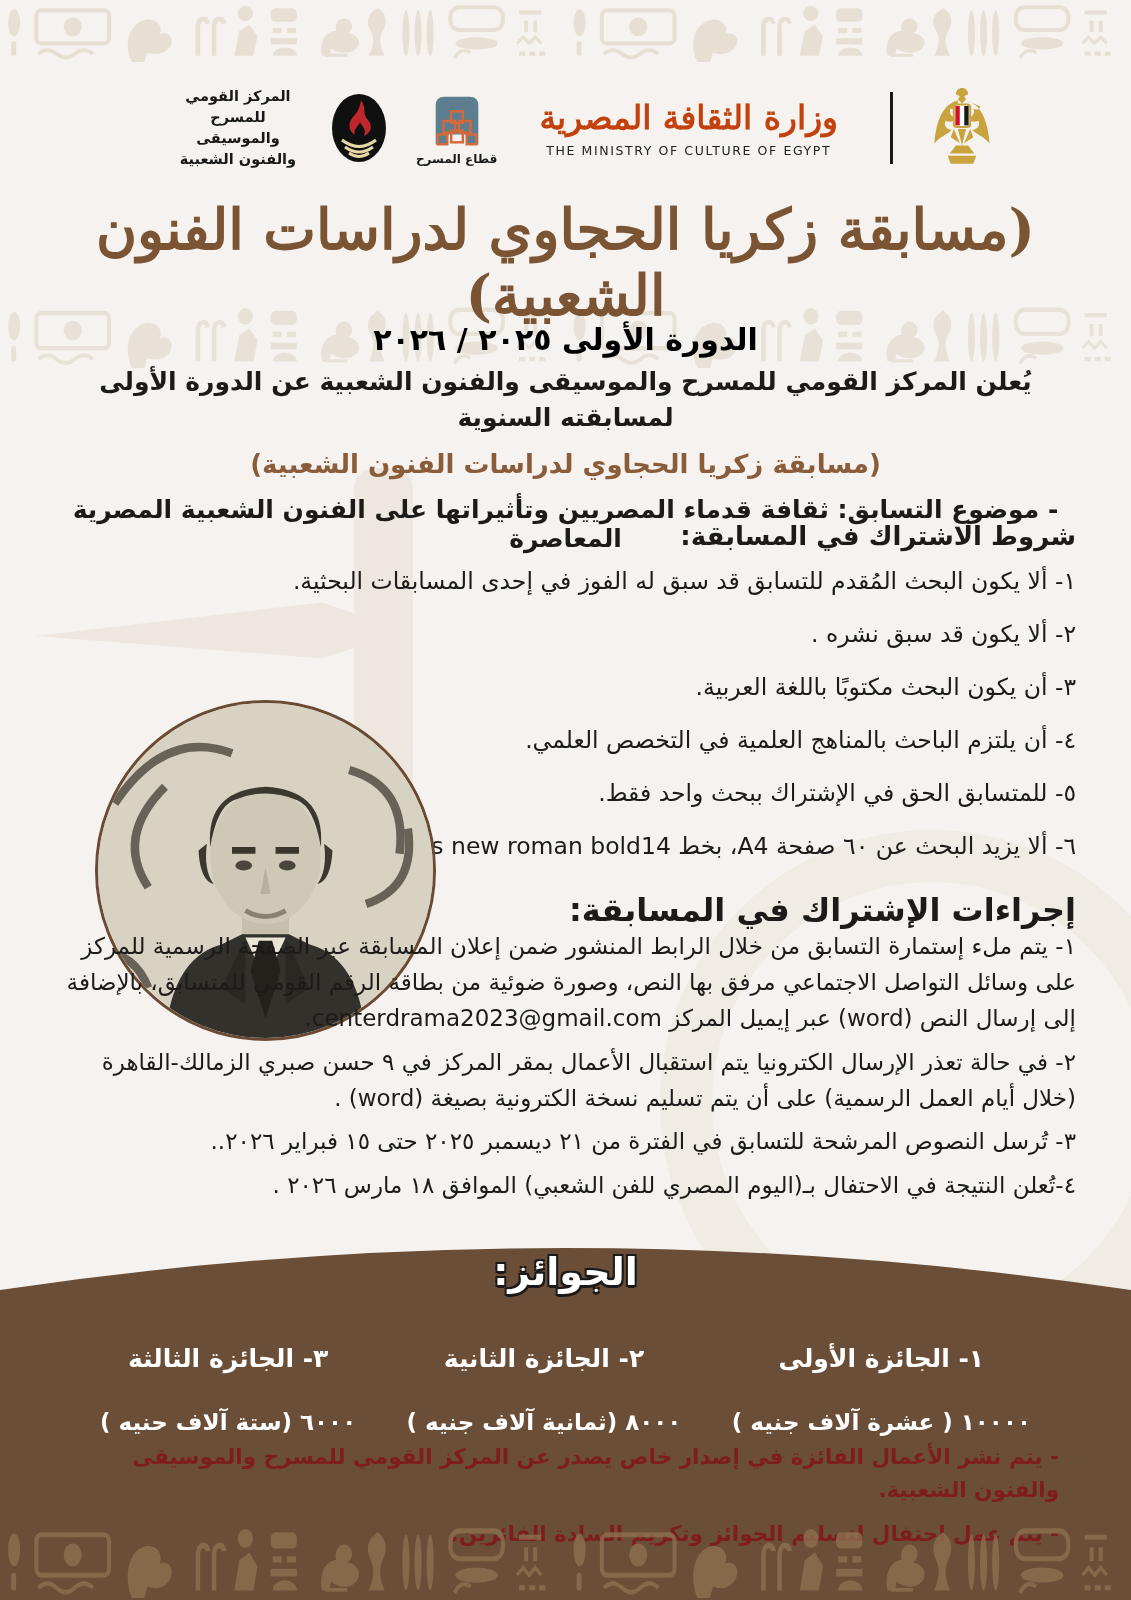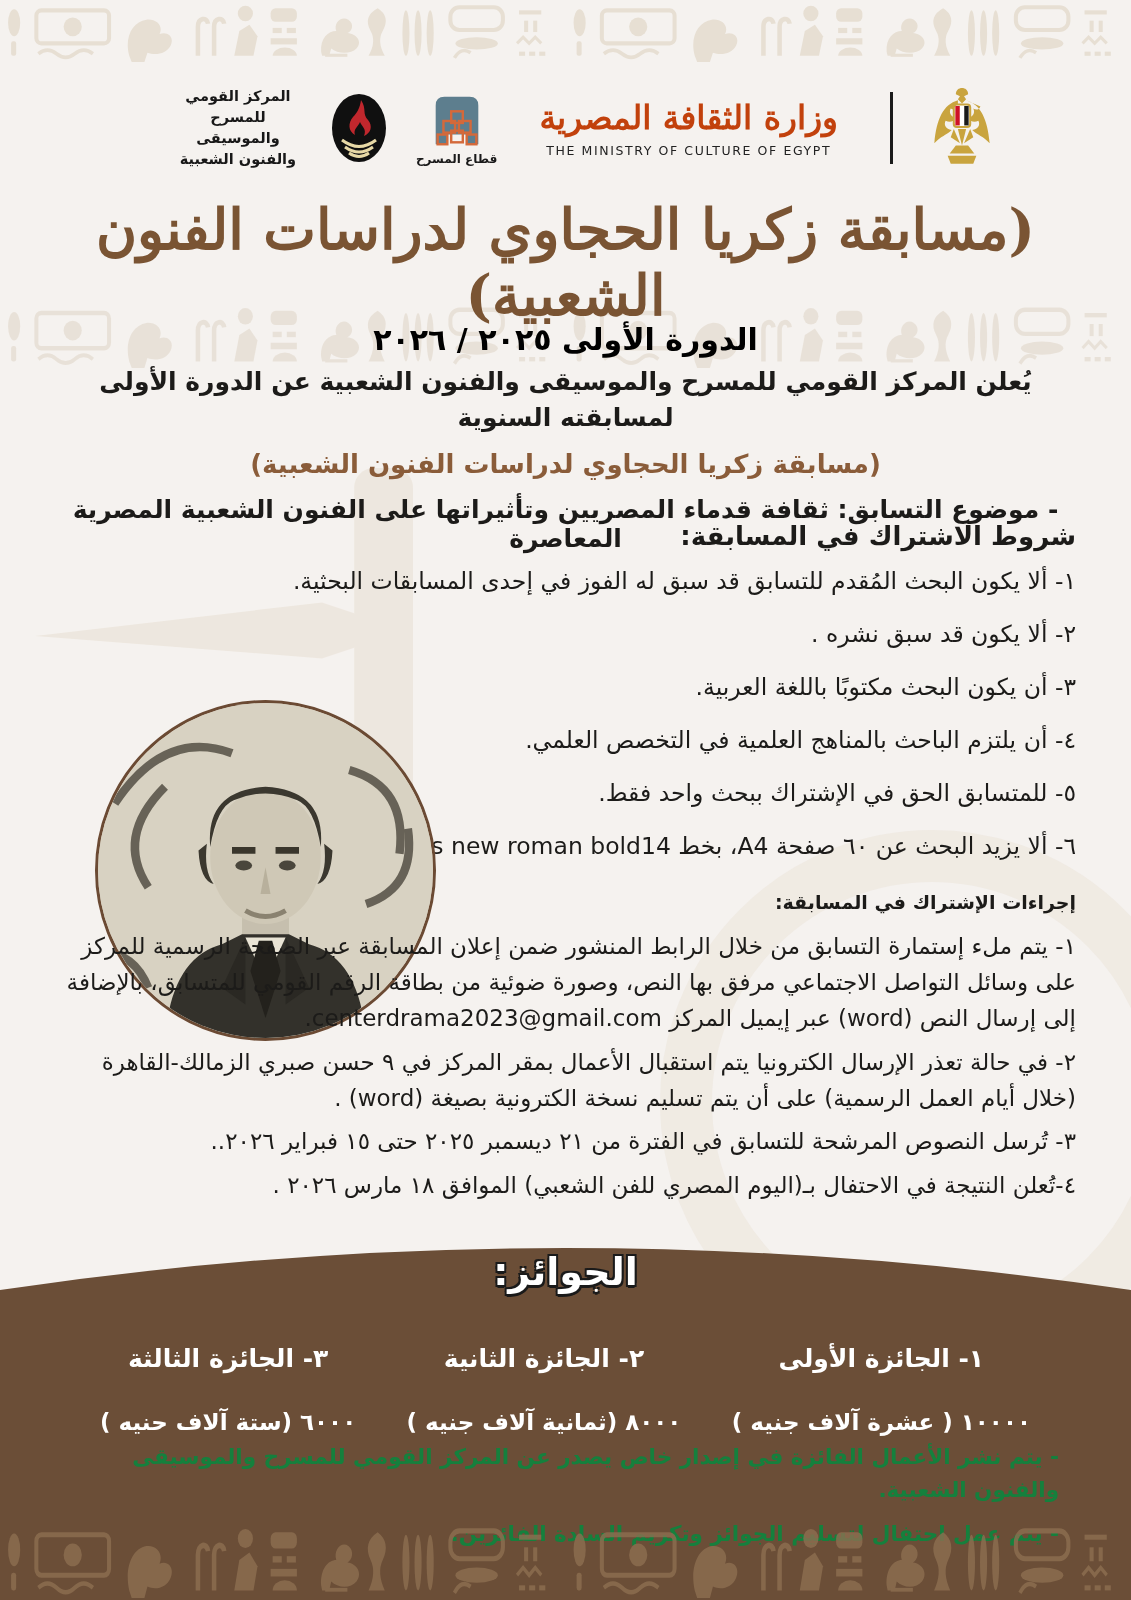--- a/index.html
+++ b/index.html
@@ -37,36 +37,36 @@
   .announce .a3{font-size:25px;font-weight:bold;margin-top:16px;}
   
   .cond-head{position:absolute;top:521px;right:55px;font-size:26px;font-weight:800;direction:rtl;z-index:2;}
   .cond-list{position:absolute;top:566px;right:55px;left:45px;direction:rtl;text-align:right;z-index:2;}
   .cond-list p{margin:0 0 23px 0;font-size:23.5px;font-weight:500;line-height:1.28;}
   
   .portrait{position:absolute;top:700px;left:95px;width:335px;height:335px;border-radius:50%;
             border:3px solid #6b4a33;overflow:hidden;z-index:2;background:#d8d2c2;}
   .portrait svg{display:block;width:100%;height:100%;}
   
-  .proc-head{position:absolute;top:891px;right:55px;font-size:19px;font-weight:800;direction:rtl;z-index:2;}
+  .proc-head{position:absolute;top:891px;right:55px;font-size:32px;font-weight:800;direction:rtl;z-index:2;}
   .proc-body{position:absolute;top:929px;right:55px;left:48px;direction:rtl;text-align:right;z-index:2;}
   .proc-body p{margin:0 0 8px 0;font-size:23px;font-weight:500;line-height:1.56;}
   
   .footer{position:absolute;top:1232px;left:0;width:100%;height:368px;z-index:3;}
   .curve{position:absolute;top:0;left:0;width:100%;height:80px;display:block;}
   .footer-body{position:absolute;top:78px;left:0;right:0;bottom:0;background:#6b4e37;}
   .prizes-head{position:absolute;top:18px;left:0;right:0;text-align:center;direction:rtl;
       font-size:38px;font-weight:800;color:#fff;
       text-shadow:-2px -2px 0 #1a1a1a,2px -2px 0 #1a1a1a,-2px 2px 0 #1a1a1a,2px 2px 0 #1a1a1a,0 3px 0 #1a1a1a;}
   .prize-row{position:absolute;top:100px;left:45px;right:45px;display:flex;direction:rtl;
              justify-content:space-between;padding:0 55px;color:#fff;}
   .prize{text-align:center;min-width:240px;}
   .prize .p-title{font-size:25px;font-weight:800;margin-top:12px;}
   .prize .p-amount{font-size:23px;font-weight:700;margin-top:36px;}
-  .prize-notes{position:absolute;top:208px;right:72px;left:60px;direction:rtl;text-align:right;color:#15803d;}
+  .prize-notes{position:absolute;top:208px;right:72px;left:60px;direction:rtl;text-align:right;color:#7f1d1d;}
   .prize-notes p{margin:0 0 10px 0;font-size:21.5px;font-weight:700;line-height:1.55;}
   .ltr{direction:ltr;unicode-bidi:embed;}
 </style>
 </head>
 <body>
 
 <svg width="0" height="0" style="position:absolute" aria-hidden="true">
   <defs>
     <g id="hiero" fill="currentColor">
       <ellipse cx="14" cy="22" rx="6" ry="13"></ellipse>

